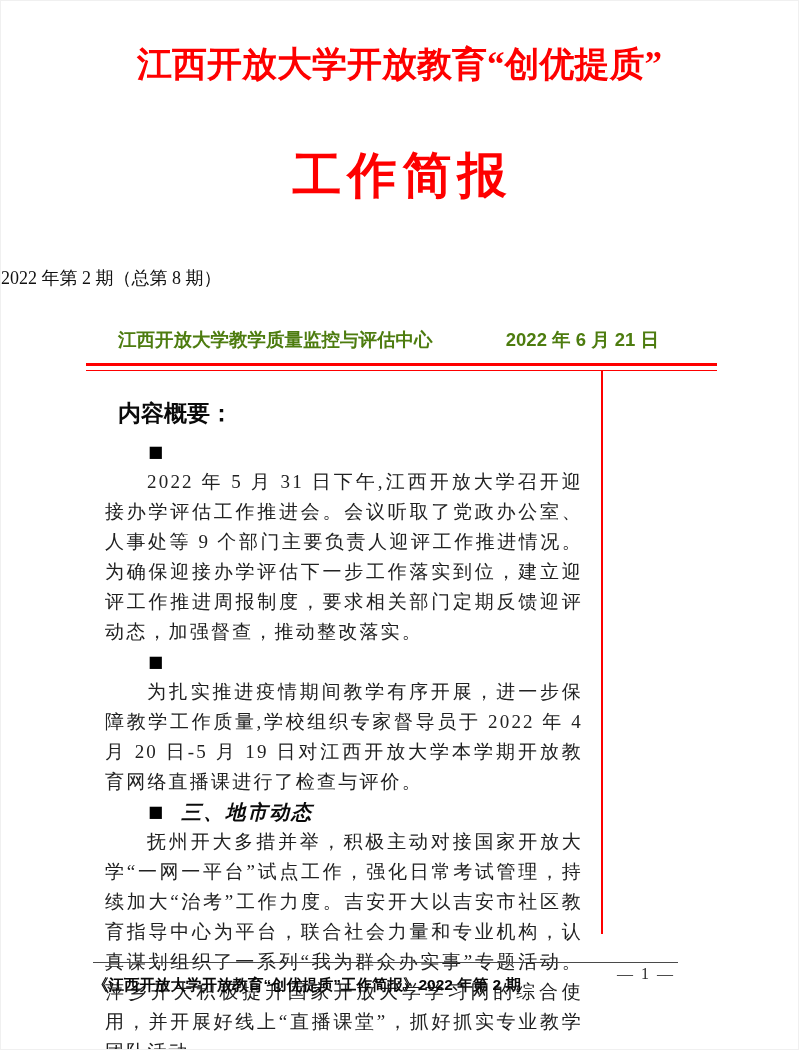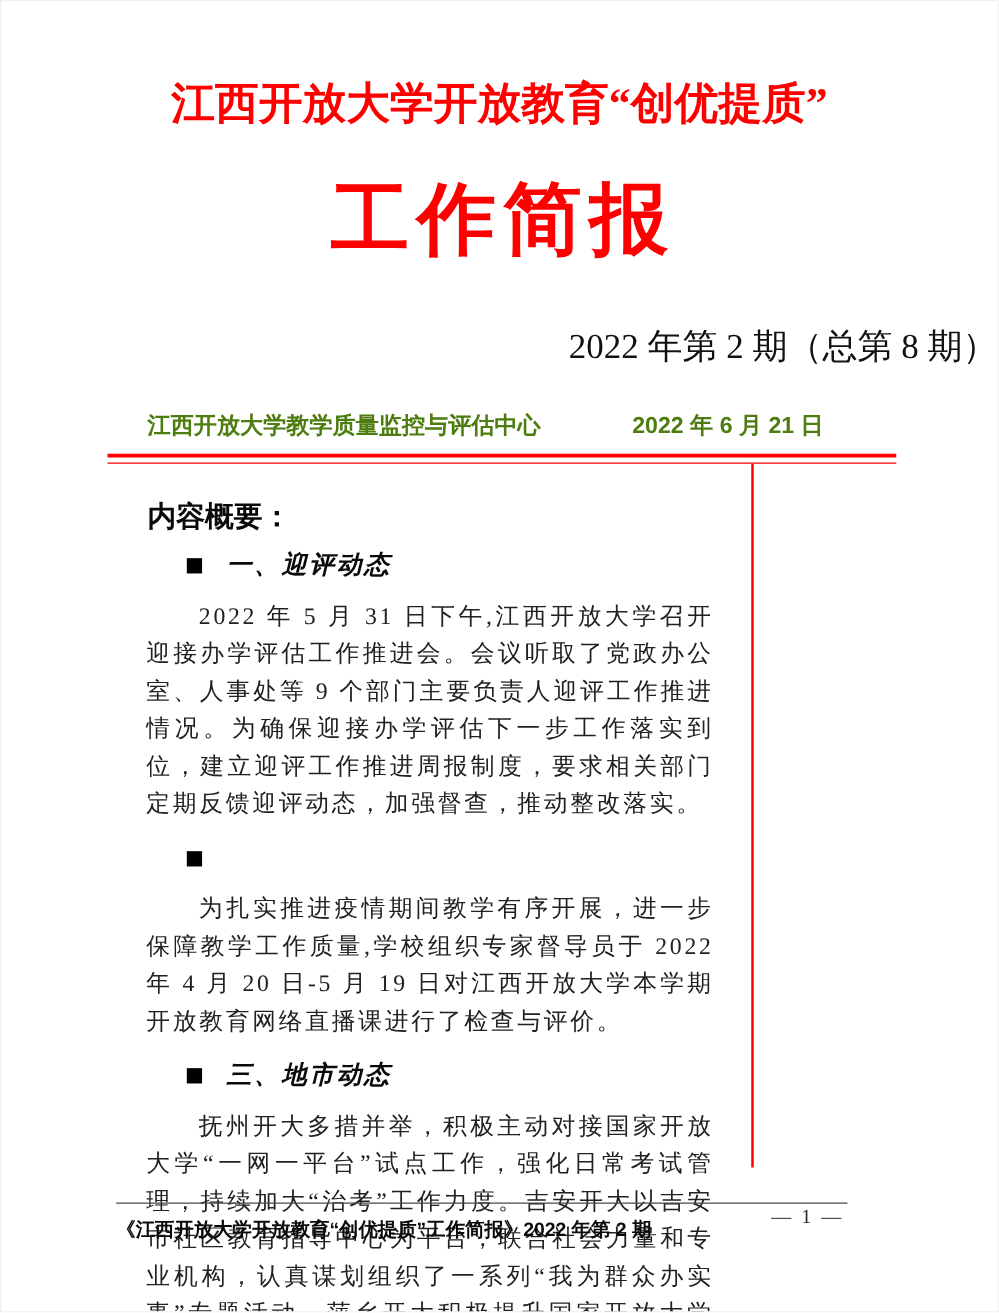--- a/index.html
+++ b/index.html
@@ -9,43 +9,43 @@
     background:#ffffff;
     box-sizing:border-box;
     border:1px solid #f0f0f0;
     overflow:hidden;
     font-family:"Liberation Serif","DejaVu Serif",serif;
     color:#1d1d1d;
   }
 
   
   .masthead1 {
-    position:absolute; top:62px; left:0; right:0;
+    position:absolute; top:44px; left:0; right:0;
     text-align:center;
     color:#fe0000;
     font-weight:bold;
     font-size:35px;
     line-height:40px;
     font-family:"Liberation Serif","DejaVu Serif",serif;
   }
   .masthead2 {
     position:absolute; top:138px; left:0; right:0;
     text-align:center;
     color:#fe0000;
     font-weight:bold;
-    font-size:63px;
+    font-size:49px;
     line-height:74px;
     letter-spacing:6px;
     padding-left:6px;
     font-family:"Liberation Serif","DejaVu Serif",serif;
   }
   .issue-line {
     position:absolute; top:263px; left:0; right:0;
-    text-align:right;
-    font-size:28px;
+    text-align:left;
+    font-size:18px;
     line-height:28px;
     color:#111;
   }
 
   
   .pub-row {
     position:absolute; top:326px; left:117px; right:139px;
     display:flex; justify-content:space-between; align-items:baseline;
     font-family:"Liberation Sans","DejaVu Sans",sans-serif;
     font-weight:bold;
@@ -85,21 +85,21 @@
   }
   .sec-title {
     font-family:"Liberation Serif","DejaVu Serif",serif;
     font-weight:bold;
     font-style:italic;
     font-size:20px;
     letter-spacing:2px;
     color:#0a0a0a;
   }
   .sec-body {
-    margin:12px;
+    margin:0;
     font-size:19px;
     line-height:30px;
     letter-spacing:2.2px;
     text-align:justify;
     text-indent:42px;
     color:#212121;
   }
 
   
   .footer-rule {
@@ -139,21 +139,20 @@
   <div class="rule-thick"></div>
   <div class="rule-thin"></div>
   <div class="v-rule"></div>
 
   <div class="content">
     <div class="summary-label">内容概要：</div>
 
     <section>
       <div class="sec-head">
         <span class="bullet">■</span>
-        <span class="sec-title">一、迎评动态</span>
       </div>
       <p class="sec-body">2022 年 5 月 31 日下午,江西开放大学召开迎接办学评估工作推进会。会议听取了党政办公室、人事处等 9 个部门主要负责人迎评工作推进情况。为确保迎接办学评估下一步工作落实到位，建立迎评工作推进周报制度，要求相关部门定期反馈迎评动态，加强督查，推动整改落实。</p>
     </section>
 
     <section>
       <div class="sec-head">
         <span class="bullet">■</span>
       </div>
       <p class="sec-body">为扎实推进疫情期间教学有序开展，进一步保障教学工作质量,学校组织专家督导员于 2022 年 4 月 20 日-5 月 19 日对江西开放大学本学期开放教育网络直播课进行了检查与评价。</p>
     </section>

